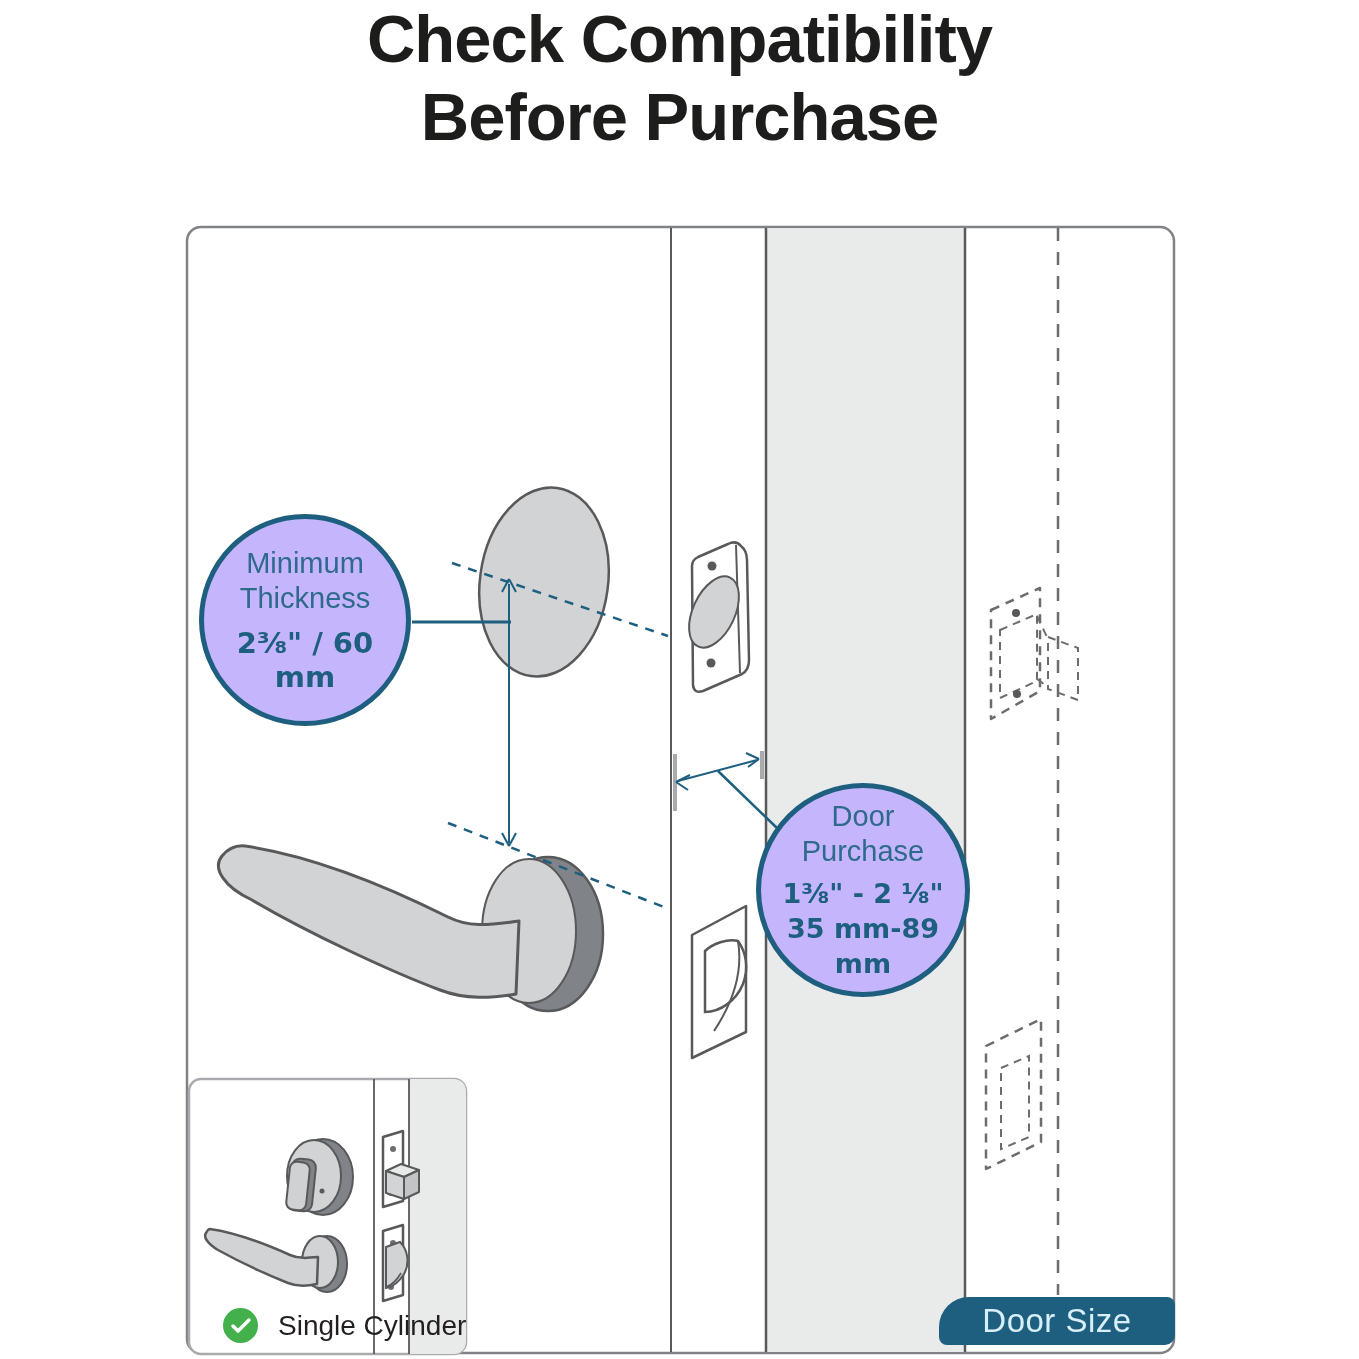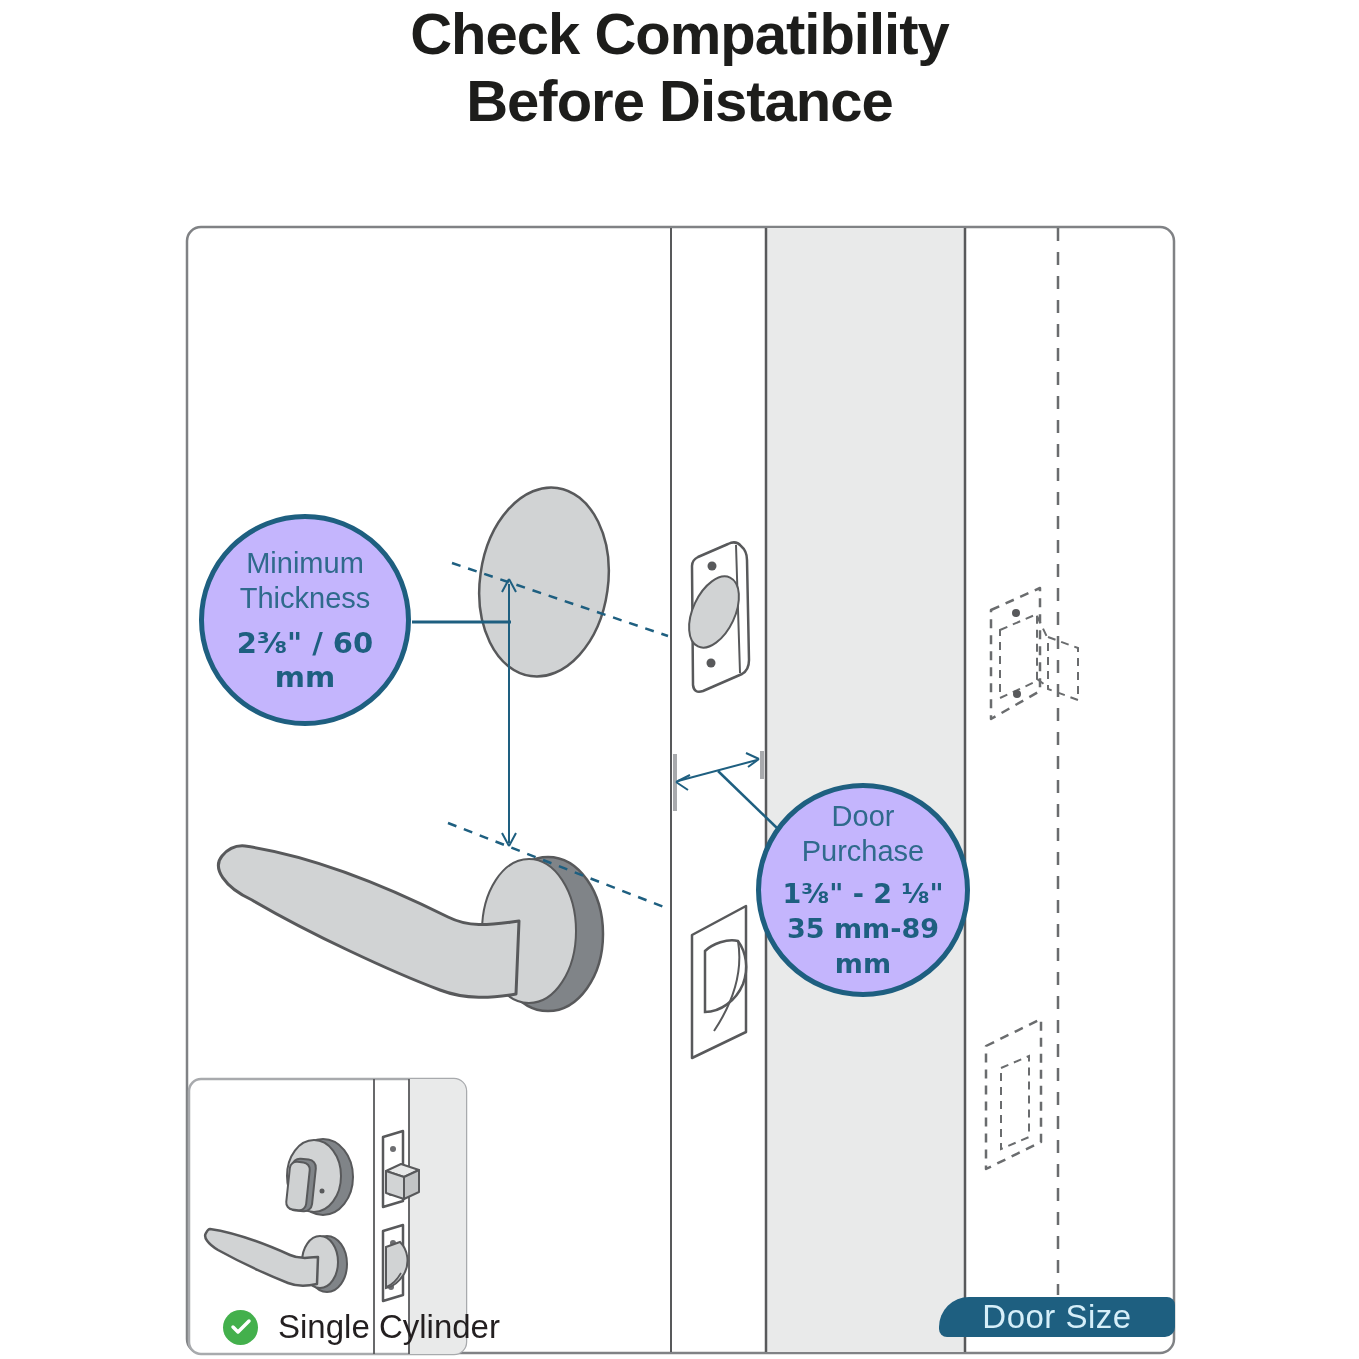--- a/index.html
+++ b/index.html
@@ -1,47 +1,47 @@
 <!DOCTYPE html>
 <html style="--accent: #1e5f80; --green: #43b04c;"><head>
 <meta charset="utf-8">
 <style>
   html,body{margin:0;padding:0;background:#fff;}
   .canvas{position:relative;width:1359px;height:1359px;background:#fff;overflow:hidden;
           font-family:"Liberation Sans",sans-serif;}
   .title{position:absolute;top:0;left:0;width:100%;text-align:center;
-         font-size:58px;font-weight:700;color:#1d1d1b;line-height:1.16;letter-spacing:-1px;}
+         font-size:67px;font-weight:700;color:#1d1d1b;line-height:1.16;letter-spacing:-1px;}
   svg.art{position:absolute;left:0;top:0;z-index:1;}
   .callout{position:absolute;z-index:3;background:#c4b5fd;border:5px solid var(--accent);
            border-radius:50%;display:flex;flex-direction:column;align-items:center;
            justify-content:center;text-align:center;box-sizing:border-box;}
   .callout .lbl{font-size:29px;line-height:1.22;color:#2f6a8c;}
   .callout .val{font-family:"DejaVu Sans","Liberation Sans",sans-serif;
                 font-weight:700;color:var(--accent);}
   #min-circle{left:199px;top:514px;width:212px;height:212px;}
   #min-circle .val{font-size:29px;margin-top:10px;}
   #thk-circle{left:756px;top:783px;width:214px;height:214px;justify-content:center;}
   #thk-circle .val{font-size:27px;line-height:1.3;margin-top:6px;}
-  .door-size-tab{position:absolute;left:939px;top:1297px;width:236px;height:40px;z-index:4;
+  .door-size-tab{position:absolute;left:939px;top:1297px;width:236px;height:48px;z-index:4;
                  background:var(--accent);border-radius:30px 8px 10px 8px;
                  display:flex;align-items:center;justify-content:center;
                  color:#d6eff9;font-size:33px;letter-spacing:0.5px;}
   .check-row{position:absolute;left:223px;top:1308px;z-index:3;display:flex;align-items:center;}
   .check-icon{width:35px;height:35px;border-radius:50%;background:var(--green);
               display:flex;align-items:center;justify-content:center;flex:0 0 auto;}
-  .check-label{margin-left:20px;font-size:33px;color:#231f20;white-space:nowrap;}
+  .check-label{margin-left:20px;font-size:28px;color:#231f20;white-space:nowrap;}
 </style>
 </head>
 <body>
 
 <div class="canvas">
 
   <div class="title">
     <div>Check Compatibility</div>
-    <div>Before Distance</div>
+    <div>Before Purchase</div>
   </div>
 
   <svg class="art" width="1359" height="1359" viewBox="0 0 1359 1359">
 
     <g>
       <rect x="187" y="227" width="987" height="1126" rx="14" fill="#ffffff" stroke="#808285" stroke-width="2.5"></rect>
       <rect x="766" y="228" width="199" height="1124" fill="#e9eaea"></rect>
       <line x1="671" y1="228" x2="671" y2="1352" stroke="#58595b" stroke-width="2"></line>
       <line x1="766" y1="228" x2="766" y2="1352" stroke="#58595b" stroke-width="2.5"></line>
       <line x1="965" y1="228" x2="965" y2="1352" stroke="#58595b" stroke-width="2.5"></line>

